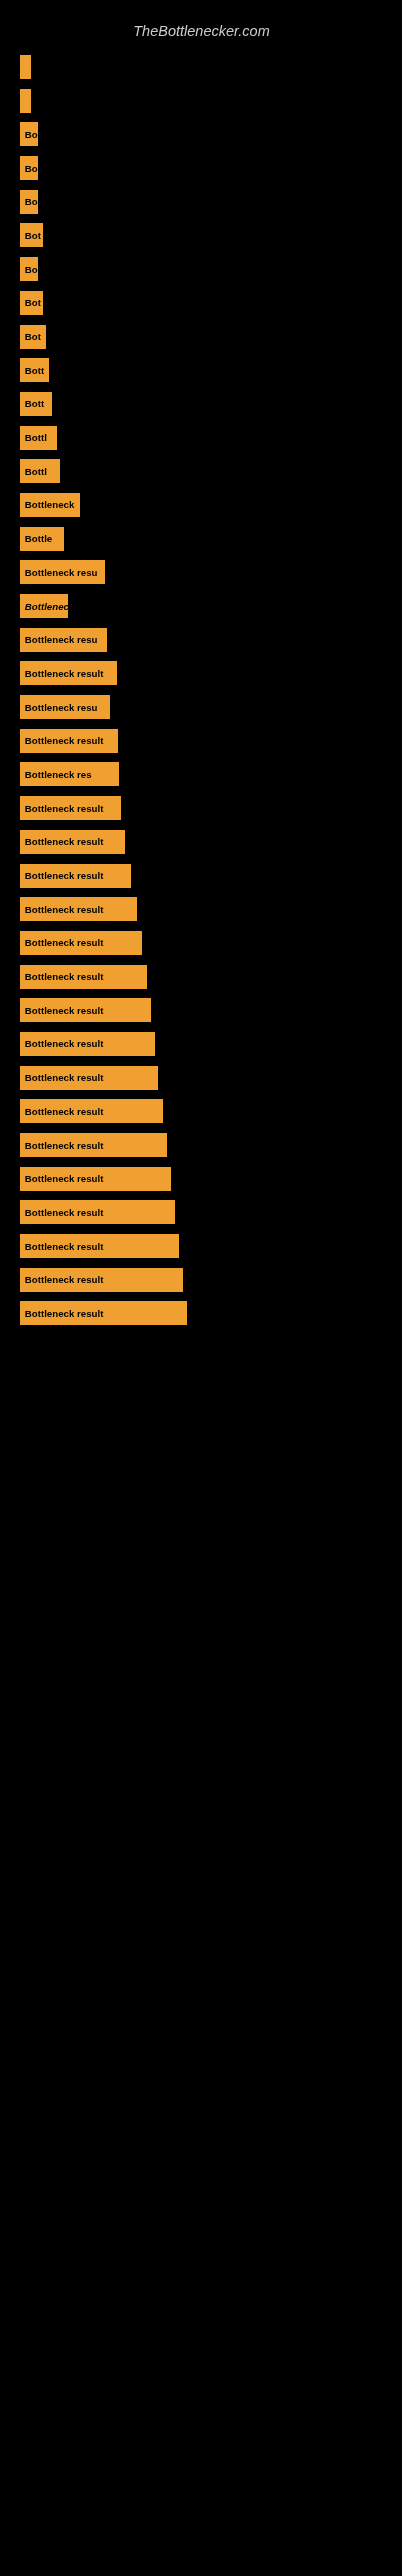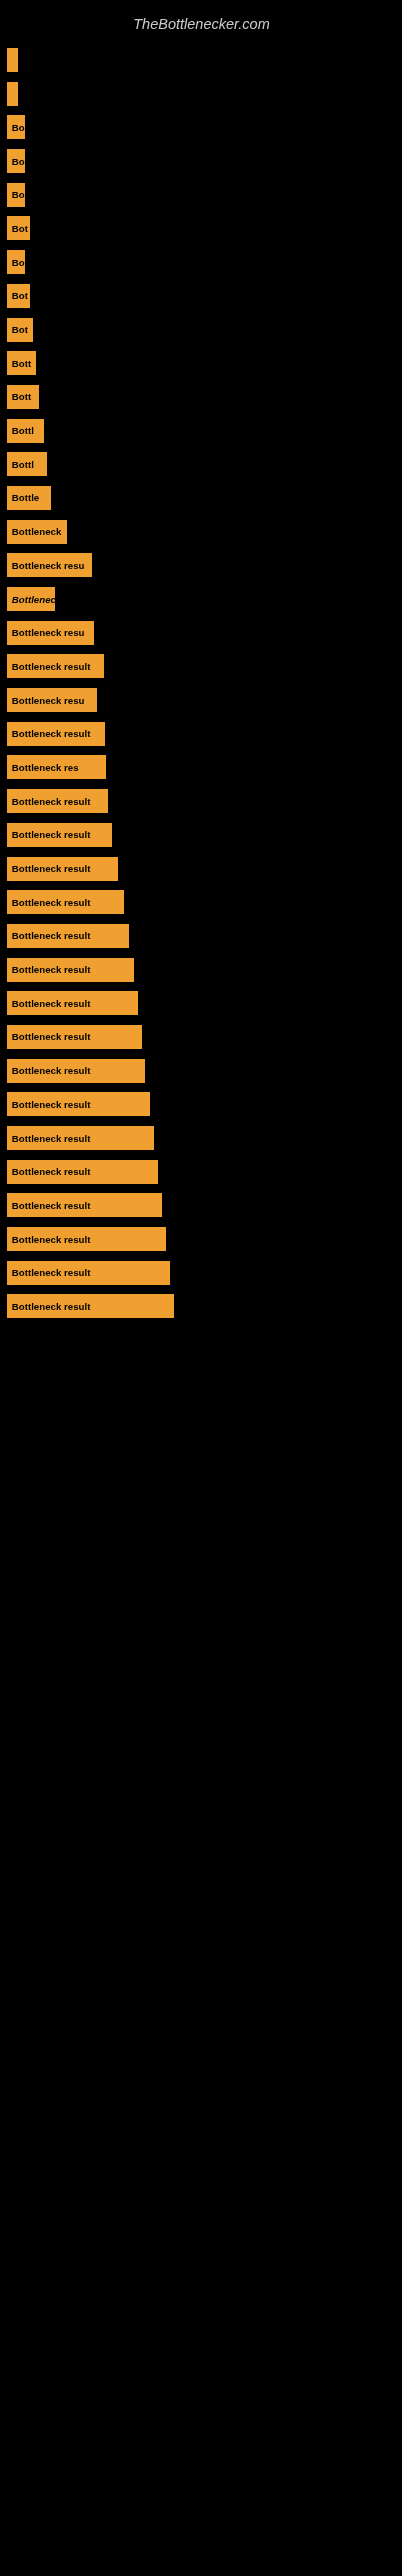--- a/index.html
+++ b/index.html
@@ -4,30 +4,30 @@
   <style>
     * { margin: 0; padding: 0; box-sizing: border-box; }
     body {
       background: #000;
       width: 403px;
       font-family: Arial, sans-serif;
       color: #fff;
     }
     .header {
       text-align: center;
-      padding: 16px 0 16px 0;
+      padding: 23px 0 16px 0;
       font-size: 14.5px;
       color: #ccc;
       font-style: italic;
     }
     .bar-row {
       display: flex;
       align-items: center;
       margin-bottom: 9.7px;
-      padding-left: 7px;
+      padding-left: 20px;
     }
     .bar {
       background: #f0a030;
       height: 24px;
       display: flex;
       align-items: center;
       padding: 0 4.8px;
       font-size: 9.7px;
       color: #000;
       font-weight: bold;
@@ -74,24 +74,24 @@
     <div class="bar-row">
       <div class="bar" style="width: 32px;">Bott</div>
     </div>
     <div class="bar-row">
       <div class="bar" style="width: 37px;">Bottl</div>
     </div>
     <div class="bar-row">
       <div class="bar" style="width: 40px;">Bottl</div>
     </div>
     <div class="bar-row">
-      <div class="bar" style="width: 44px;">Bottle</div>
+      <div class="bar" style="width: 60px;">Bottleneck</div>
     </div>
     <div class="bar-row">
-      <div class="bar" style="width: 60px;">Bottleneck</div>
+      <div class="bar" style="width: 44px;">Bottle</div>
     </div>
     <div class="bar-row">
       <div class="bar" style="width: 85px;">Bottleneck resu</div>
     </div>
     <div class="bar-row">
       <div class="bar" style="width: 48px; font-style: italic;">Bottleneck r</div>
     </div>
     <div class="bar-row">
       <div class="bar" style="width: 87px;">Bottleneck resu</div>
     </div>

